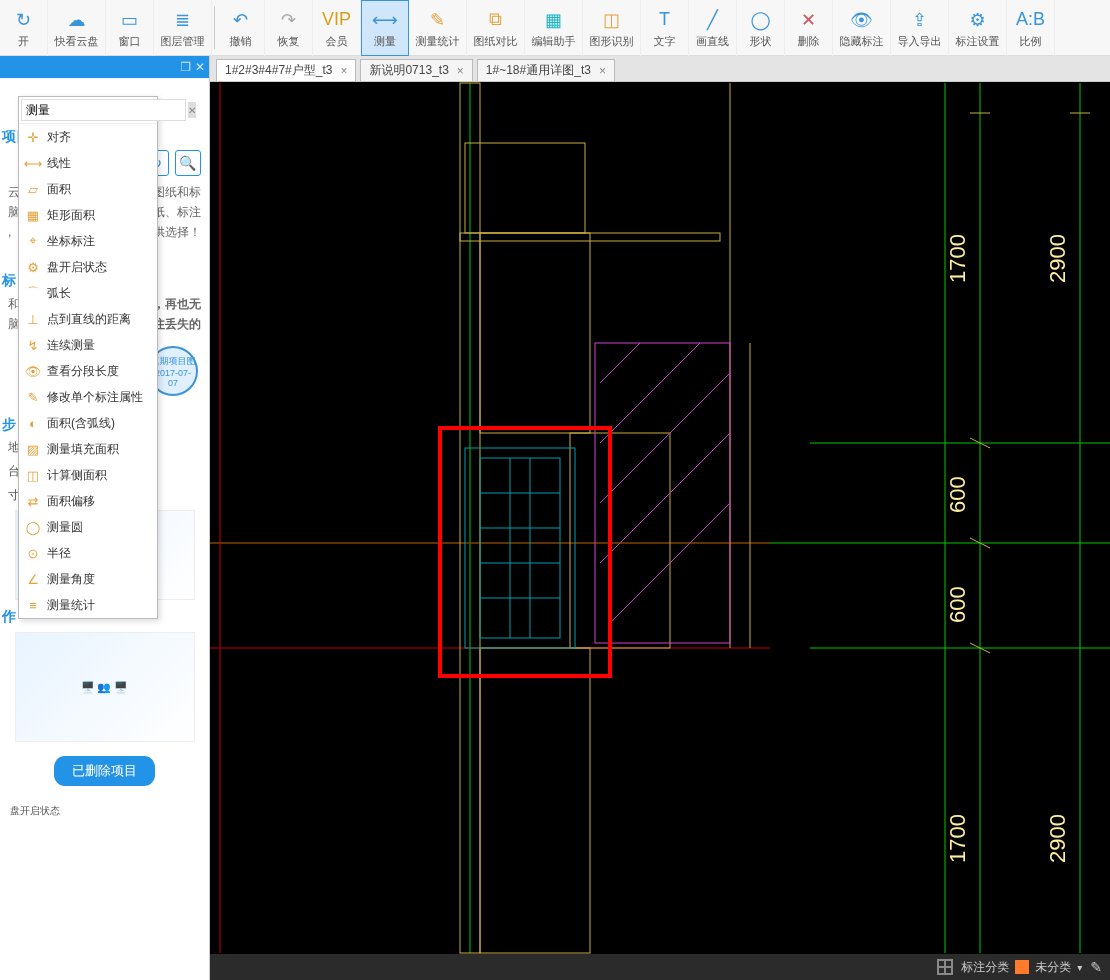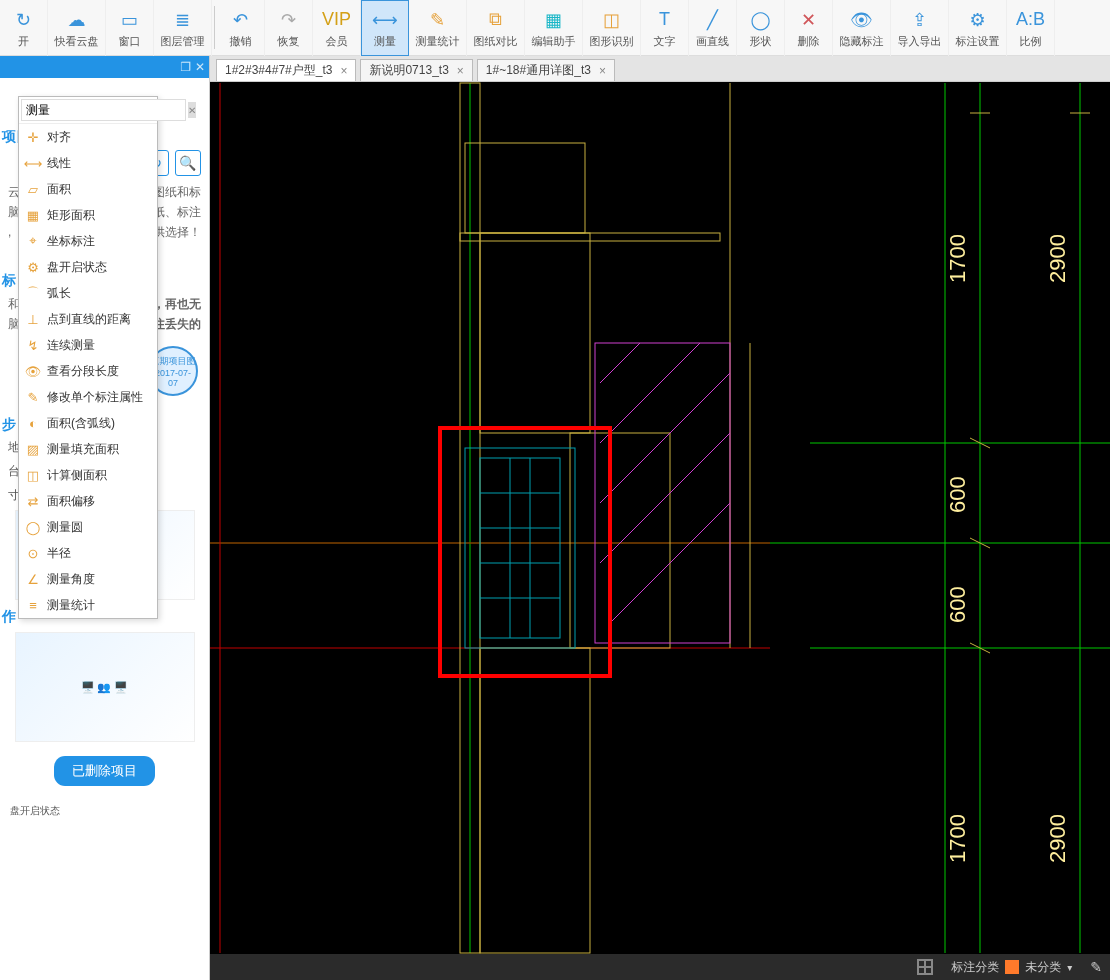--- a/index.html
+++ b/index.html
@@ -45,21 +45,21 @@
 .tab.active { background:#fff; }
 .tab .close { color:#888; font-size:12px; cursor:pointer;}
 
 
 .canvas { position:absolute; left:210px; top:82px; right:0; bottom:26px; background:#000; overflow:hidden;}
 .canvas svg { width:100%; height:100%; }
 .dim-text { fill:#ffef9e; font-size:22px; font-family: Arial; }
 
 
 .status-bar { position:absolute; left:210px; bottom:0; right:0; height:26px; background:#2b2b2b; display:flex; align-items:center; justify-content:flex-end; padding:0 8px; gap:8px;}
-.status-seg { display:flex; align-items:center; gap:6px; color:#ccc; font-size:12px;margin-left:10px;}
+.status-seg { display:flex; align-items:center; gap:6px; color:#ccc; font-size:12px;}
 .grid-icon { width:16px;height:16px; border:1px solid #888; display:grid; grid-template-columns:1fr 1fr; grid-template-rows:1fr 1fr;}
 .grid-icon div{border:0.5px solid #888;}
 .orange-sq { width:14px; height:14px; background:#ff7a2b; }
 .dropdown-arrow { color:#ccc; font-size:10px; cursor:pointer;}
 .edit-icon { color:#ccc; font-size:14px; cursor:pointer;}
 
 
 .ic-blue{color:#3a94db;} .ic-orange{color:#e6a23c;} .ic-gold{color:#d4a017;} .ic-red{color:#d0565a;} .ic-gray{color:#aaa;} .ic-teal{color:#18b6c7;}
 </style>
 </head>

